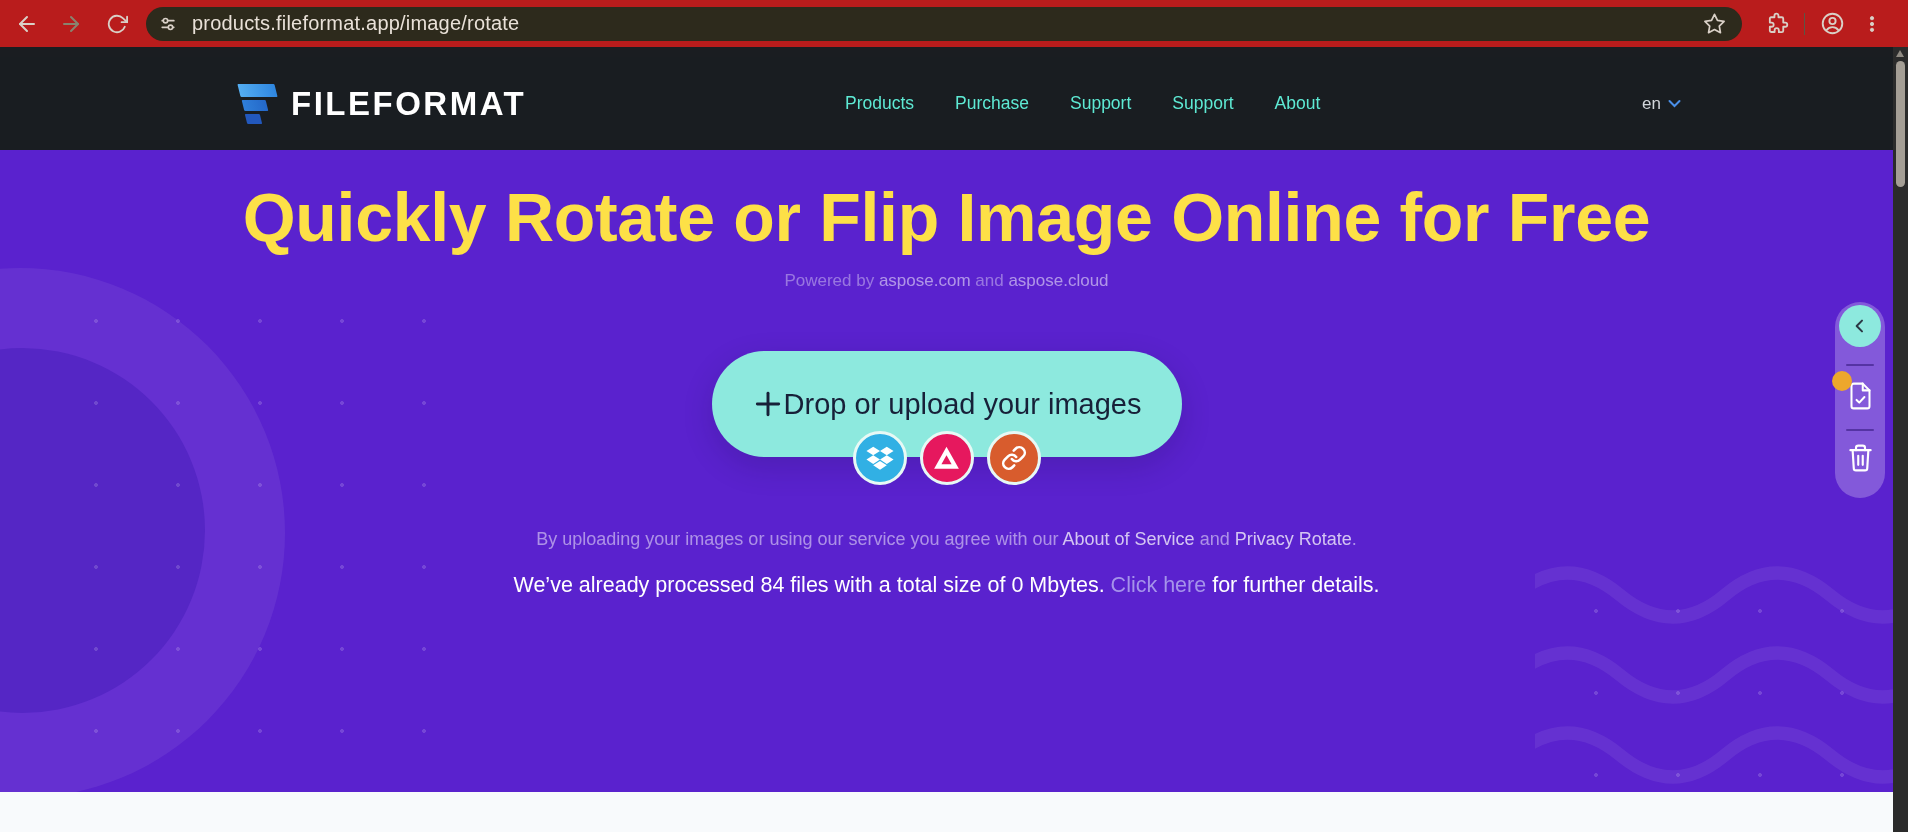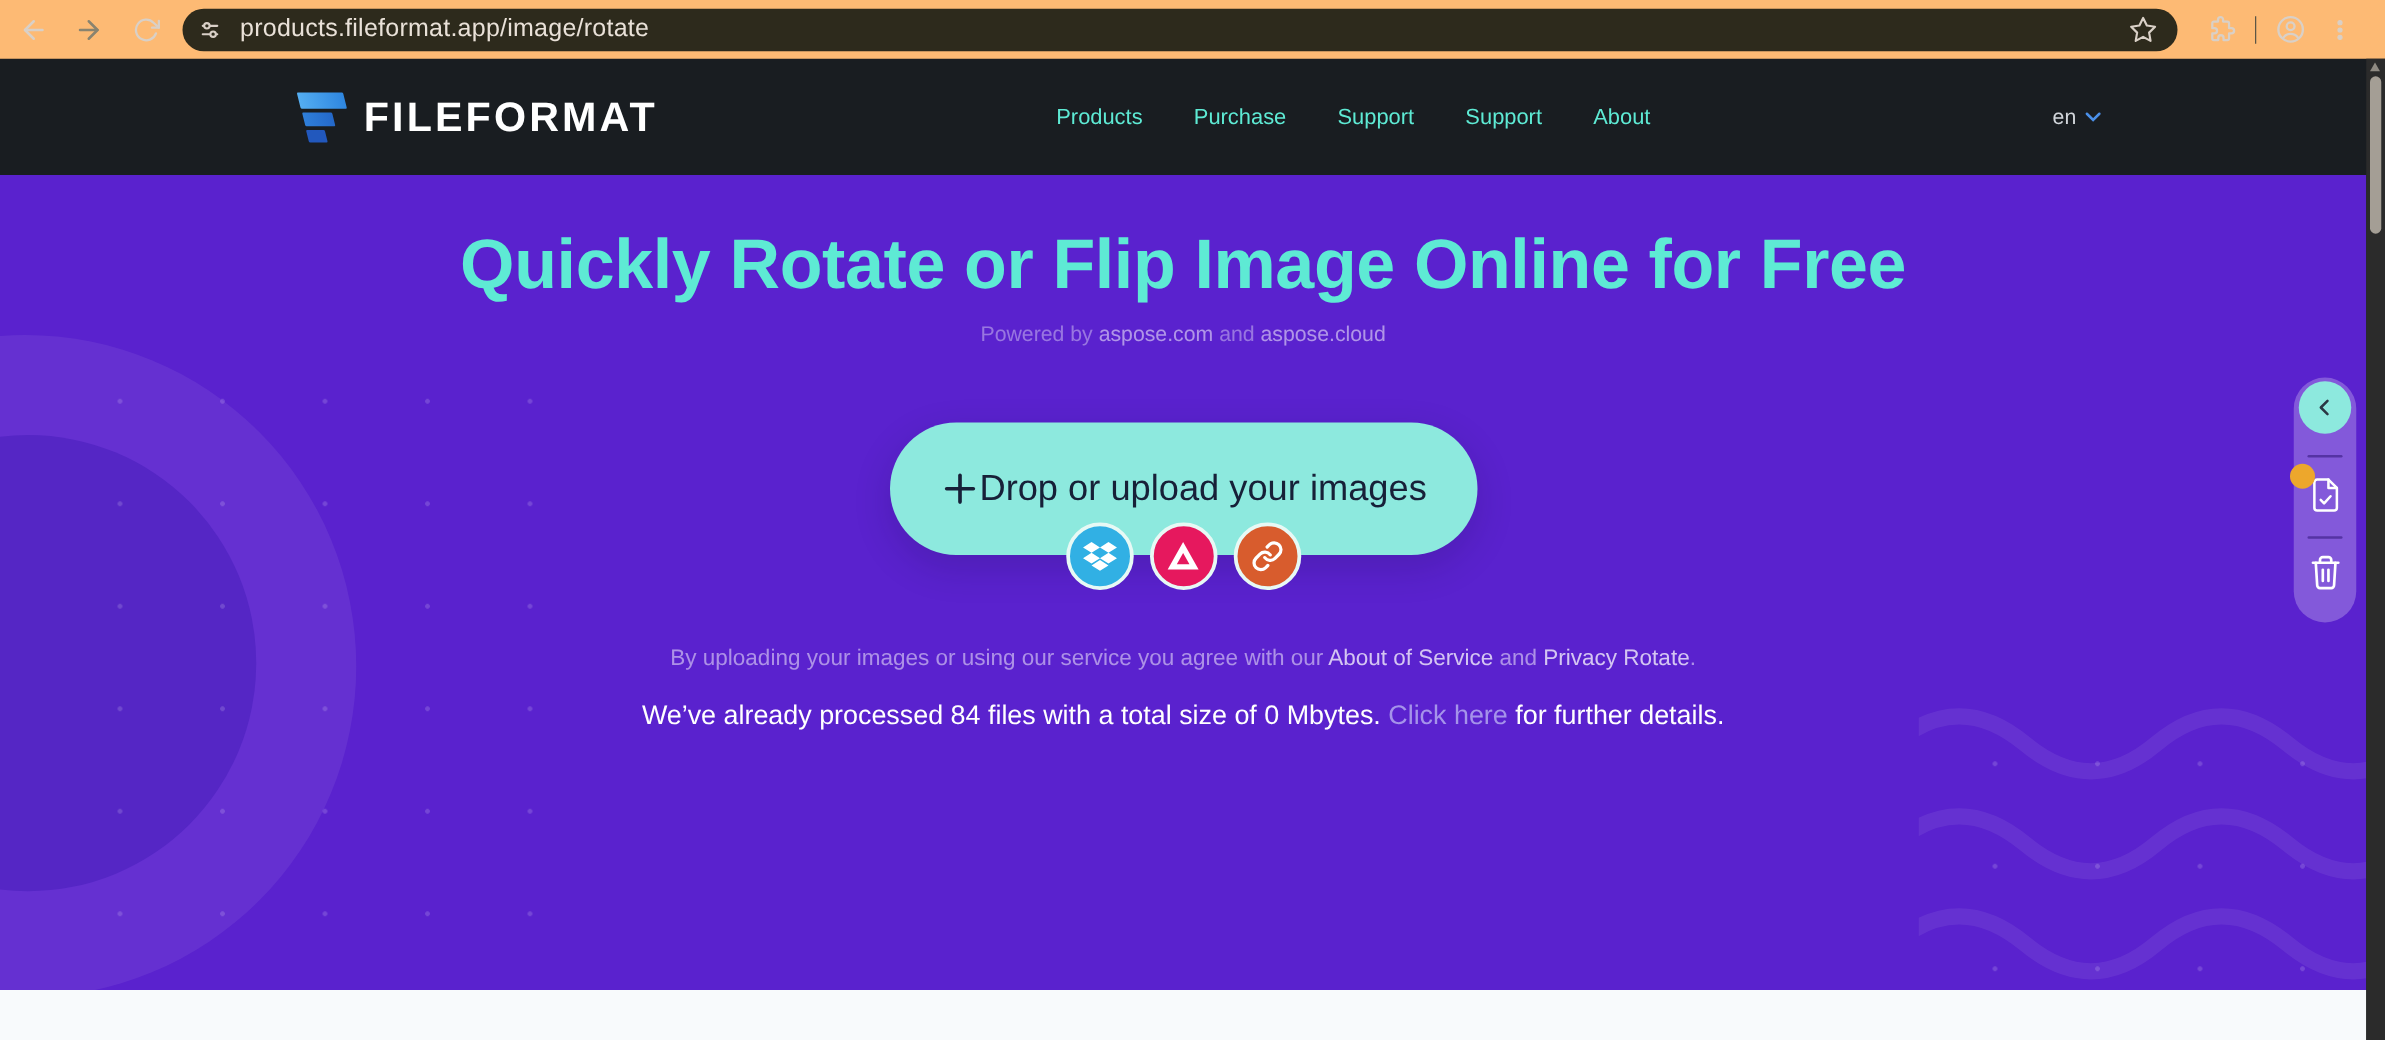--- a/index.html
+++ b/index.html
@@ -1,34 +1,34 @@
 <!DOCTYPE html>
 <html><head>
 <meta charset="utf-8">
 <style>
   * { margin:0; padding:0; box-sizing:border-box; }
   html,body { width:1908px; height:832px; overflow:hidden; font-family:"Liberation Sans", sans-serif; background:#1a1d21; }
 
   
-  .toolbar { position:absolute; top:0; left:0; width:1908px; height:47px; background:#fdba74; display:flex; align-items:center; z-index:50; }
+  .toolbar { position:absolute; top:0; left:0; width:1908px; height:47px; background:#b91c1c; display:flex; align-items:center; z-index:50; }
   .tb-btn { width:34px; height:34px; display:flex; align-items:center; justify-content:center; border-radius:50%; flex:0 0 auto; cursor:pointer; }
   .tb-btn svg { stroke:#d9d0c7; }
   .tb-btn.dim svg { stroke:#89836f; }
   .omnibox { margin-left:12px; width:1596px; height:34px; background:#2d2a1c; border-radius:17px; display:flex; align-items:center; padding:0 12px; flex:0 0 auto; }
   .omni-url { margin-left:14px; font-size:20px; color:#e9e1d8; letter-spacing:.2px; white-space:nowrap; }
   .omni-spacer { flex:1; }
   .tb-sep { width:1px; height:22px; background:#5c5645; margin:0 10px; flex:0 0 auto; }
 
   
   .scrollbar { position:absolute; left:1893px; top:47px; width:15px; height:785px; background:#2b2b2b; z-index:60; }
   .scroll-up { position:absolute; top:3px; left:3px; width:0; height:0; border-left:4.5px solid transparent; border-right:4.5px solid transparent; border-bottom:7px solid #8f8a82; }
   .scroll-thumb { position:absolute; top:14px; left:3px; width:9px; height:126px; border-radius:5px; background:#a49e95; }
 
   
-  .site-header { position:absolute; top:47px; left:0; width:1893px; height:93px; background:#191d21; z-index:10; }
+  .site-header { position:absolute; top:57px; left:0; width:1893px; height:93px; background:#191d21; z-index:10; }
   .logo { position:absolute; left:237px; top:24px; display:flex; align-items:center; cursor:pointer; }
   .logo-mark { position:relative; width:46px; height:46px; }
   .logo-bar { position:absolute; border-radius:1px; }
   .logo-bar.b1 { left:2px;  top:3px;  width:37px; height:13px; background:linear-gradient(90deg,#54aef2,#2e86e0); transform:skewX(14deg); }
   .logo-bar.b2 { left:6px;  top:19px; width:24px; height:11px; background:linear-gradient(90deg,#2f7fd9,#2468c9); transform:skewX(14deg); }
   .logo-bar.b3 { left:9px;  top:33px; width:15px; height:10px; background:#2258bd; transform:skewX(14deg); }
   .logo-text { margin-left:8px; font-size:33px; font-weight:bold; letter-spacing:2.5px; color:#ffffff; }
   .main-nav { position:absolute; left:845px; top:0; height:93px; display:flex; align-items:center; gap:41px; }
   .nav-link { color:#5eead4; font-size:17.5px; cursor:pointer; white-space:nowrap; }
   .lang { position:absolute; right:212px; top:0; height:93px; display:flex; align-items:center; gap:7px; cursor:pointer; }
@@ -37,21 +37,21 @@
   
   .hero { position:absolute; top:140px; left:0; width:1893px; height:652px; background:#5a22ce; overflow:hidden; }
   .ring-outer { position:absolute; left:-245px; top:128px; width:530px; height:530px; border-radius:50%; background:rgba(255,255,255,.065); }
   .ring-inner { position:absolute; left:-160px; top:208px; width:365px; height:365px; border-radius:50%; background:#5526c5; }
   .dots { position:absolute; background-image:radial-gradient(circle, rgba(255,255,255,.16) 1.6px, transparent 2.2px); background-size:82px 82px; }
   .dots.left  { left:55px;  top:140px; width:390px; height:520px; }
   .dots.right { left:1555px; top:430px; width:338px; height:360px; }
   .waves { position:absolute; left:1535px; top:425px; }
 
   .hero-content { position:relative; width:100%; text-align:center; z-index:2; }
-  .hero-title { margin-top:38px; font-size:56px; font-weight:600; letter-spacing:-.3px; color:#5eead4; }
+  .hero-title { margin-top:38px; font-size:68px; font-weight:600; letter-spacing:-.3px; color:#fde047; }
   .hero-sub { margin-top:13px; font-size:26px; color:rgba(255,255,255,.93); font-weight:400; }
   .powered { margin-top:15px; font-size:17px; color:rgba(255,255,255,.38); }
   .powered a { color:rgba(255,255,255,.52); text-decoration:none; cursor:pointer; }
 
   .upload-wrap { position:relative; width:470px; height:106px; margin:60px auto 0; }
   .upload-pill { width:470px; height:106px; background:#8de9de; border-radius:53px; display:flex; align-items:center; justify-content:center; cursor:pointer; box-shadow:0 10px 30px rgba(20,10,60,.18); }
   .upload-label { font-size:29px; color:#172038; font-weight:500; }
   .cloud-row { position:absolute; left:50%; transform:translateX(-50%); bottom:-28px; display:flex; gap:13px; z-index:3; }
   .cloud-btn { width:54px; height:54px; border-radius:50%; border:3px solid #e7f9f5; display:flex; align-items:center; justify-content:center; cursor:pointer; }
   .cloud-btn.dropbox { background:#31b0e4; }

